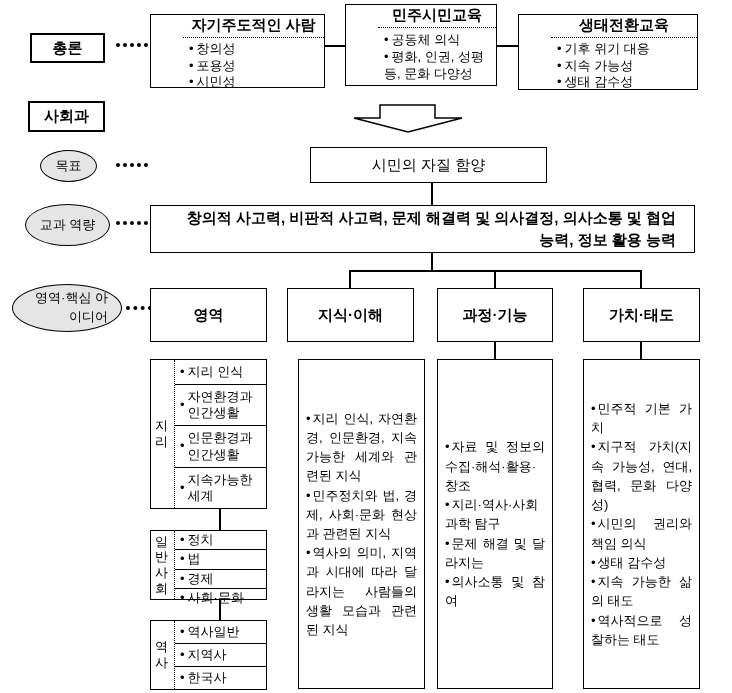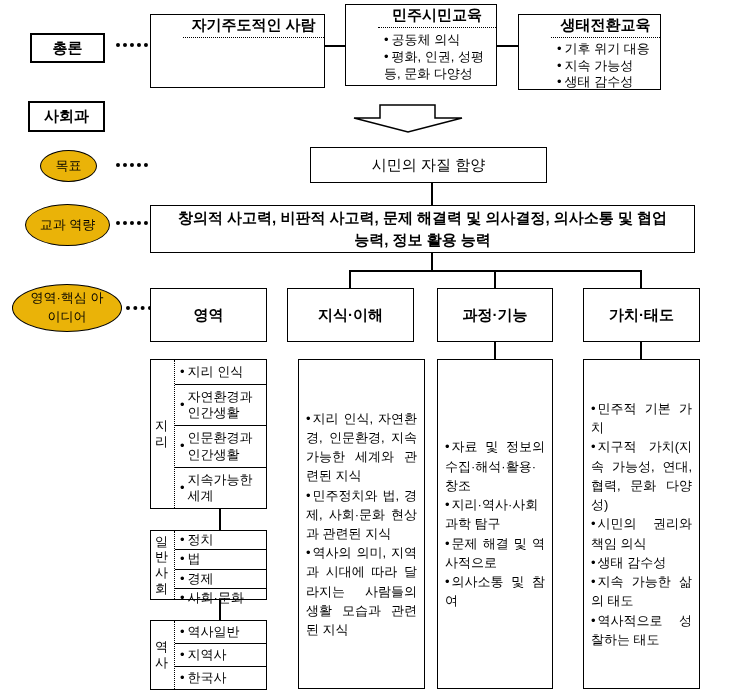--- a/index.html
+++ b/index.html
@@ -4,25 +4,25 @@
 <style>
   html,body{margin:0;padding:0;background:#fff;}
   .canvas{
     position:relative;width:732px;height:693px;background:#fff;
     font-family:"Liberation Sans","DejaVu Sans",sans-serif;color:#000;
     overflow:hidden;
   }
   .abs{position:absolute;box-sizing:border-box;}
   .box{border:1.5px solid #000;background:#fff;}
   .thick{border-width:2px;}
-  .center{display:flex;align-items:center;justify-content:center;text-align:center;}
+  .center{display:flex;align-items:center;justify-content:center;text-align:right;}
   .bold{font-weight:bold;}
   .fs15{font-size:15px;}
   .fs13{font-size:13px;}
-  .oval{border:1.5px solid #000;border-radius:50%;background:#eab308;}
+  .oval{border:1.5px solid #000;border-radius:50%;background:#e5e5e5;}
   .dots{border-top:4px dotted #000;height:0;}
   .hline{background:#000;height:2px;}
   .vline{background:#000;width:2px;}
   
   .tbox{display:flex;flex-direction:column;padding-left:32px;}
   .tbox .ttl{
     font-weight:bold;font-size:15px;text-align:center;padding:1px 0 2px;
     border-bottom:1px dotted #000;
   }
   .tbox .titems{flex:1;padding:3px 4px 2px 6px;display:flex;flex-direction:column;justify-content:space-around;}
@@ -58,31 +58,36 @@
 </head>
 <body>
 
 <div class="canvas">
 
   <div class="abs box thick center bold fs15" style="left:30px;top:33px;width:75px;height:30px;">총론</div>
   <div class="abs dots" style="left:116px;top:43px;width:32px;"></div>
 
   <div class="abs box tbox" style="left:150px;top:14px;width:175px;height:74px;">
     <div class="ttl">자기주도적인 사람</div>
+    <div class="titems">
+        <div class="titem"><span class="b">•</span><span>창의성</span></div>
+        <div class="titem"><span class="b">•</span><span>포용성</span></div>
+        <div class="titem"><span class="b">•</span><span>시민성</span></div>
+      </div>
   </div>
 
   <div class="abs box tbox" style="left:345px;top:4px;width:152px;height:82px;">
     <div class="ttl">민주시민교육</div>
     <div class="titems">
         <div class="titem"><span class="b">•</span><span>공동체 의식</span></div>
         <div class="titem"><span class="b">•</span><span>평화, 인권, 성평등, 문화 다양성</span></div>
       </div>
   </div>
 
-  <div class="abs box tbox" style="left:518px;top:14px;width:143px;height:76px;">
+  <div class="abs box tbox" style="left:518px;top:14px;width:180px;height:76px;">
     <div class="ttl">생태전환교육</div>
     <div class="titems">
         <div class="titem"><span class="b">•</span><span>기후 위기 대응</span></div>
         <div class="titem"><span class="b">•</span><span>지속 가능성</span></div>
         <div class="titem"><span class="b">•</span><span>생태 감수성</span></div>
       </div>
   </div>
   <div class="abs hline" style="left:325px;top:45px;width:20px;"></div>
   <div class="abs hline" style="left:497px;top:45px;width:21px;"></div>
 
@@ -188,21 +193,21 @@
 
   <div class="abs box content" style="left:298px;top:359px;width:127px;height:330px;">
       <div class="citem"><span class="b">•</span><span>지리 인식, 자연환경, 인문환경, 지속가능한 세계와 관련된 지식</span></div>
       <div class="citem"><span class="b">•</span><span>민주정치와 법, 경제, 사회·문화 현상과 관련된 지식</span></div>
       <div class="citem"><span class="b">•</span><span>역사의 의미, 지역과 시대에 따라 달라지는 사람들의 생활 모습과 관련된 지식</span></div>
     </div>
 
   <div class="abs box content" style="left:437px;top:359px;width:116px;height:330px;">
       <div class="citem"><span class="b">•</span><span>자료 및 정보의 수집·해석·활용·창조</span></div>
       <div class="citem"><span class="b">•</span><span>지리·역사·사회과학 탐구</span></div>
-      <div class="citem"><span class="b">•</span><span>문제 해결 및 역사적으로</span></div>
+      <div class="citem"><span class="b">•</span><span>문제 해결 및 달라지는</span></div>
       <div class="citem"><span class="b">•</span><span>의사소통 및 참여</span></div>
     </div>
 
   <div class="abs box content" style="left:583px;top:359px;width:117px;height:330px;">
       <div class="citem"><span class="b">•</span><span>민주적 기본 가치</span></div>
       <div class="citem"><span class="b">•</span><span>지구적 가치(지속 가능성, 연대, 협력, 문화 다양성)</span></div>
       <div class="citem"><span class="b">•</span><span>시민의 권리와 책임 의식</span></div>
       <div class="citem"><span class="b">•</span><span>생태 감수성</span></div>
       <div class="citem"><span class="b">•</span><span>지속 가능한 삶의 태도</span></div>
       <div class="citem"><span class="b">•</span><span>역사적으로 성찰하는 태도</span></div>

